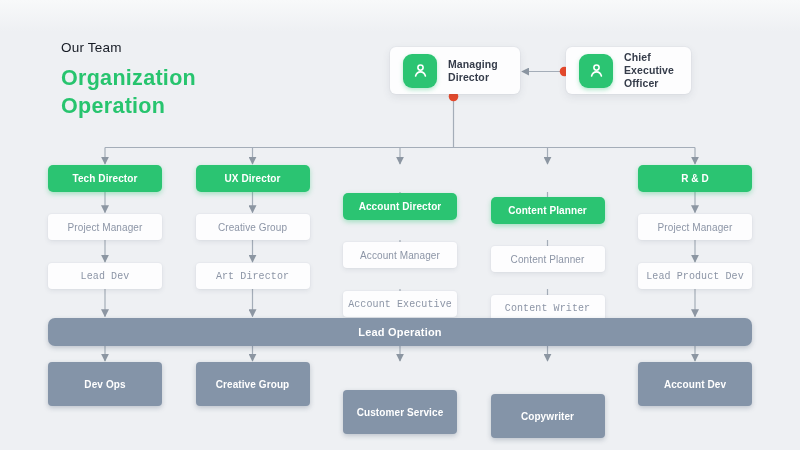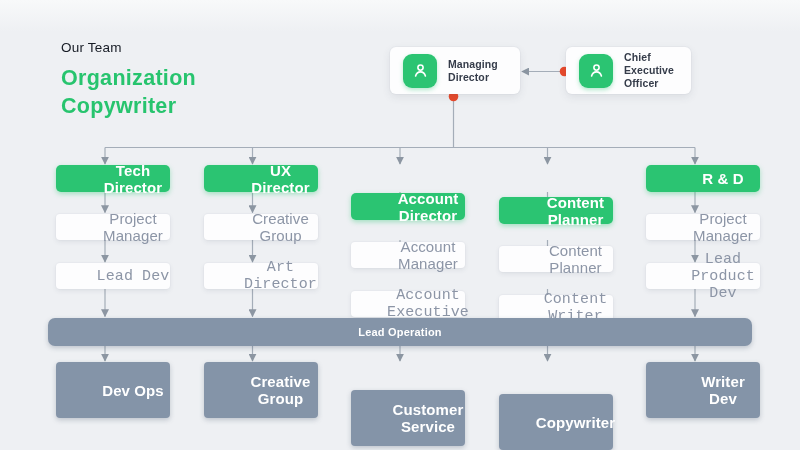--- a/index.html
+++ b/index.html
@@ -30,56 +30,56 @@
   }
   .card-label{
     margin-left:11px;font-size:10.5px;font-weight:bold;color:#353c4a;
     line-height:13px;letter-spacing:.1px;
   }
   
   .col{position:absolute;top:0;width:114px;height:450px;}
   .col.c1{left:48px;} .col.c2{left:195.5px;} .col.c3{left:343px;margin-top:28px;}
   .col.c4{left:490.5px;margin-top:32px;} .col.c5{left:638px;}
   .node{
-    position:absolute;left:8px;width:100%;box-sizing:border-box;
+    position:absolute;left:0;width:100%;box-sizing:border-box;
     display:flex;align-items:center;justify-content:center;text-align:center;
-    font-size:15px;letter-spacing:.1px;padding-left:40px;
+    font-size:10px;letter-spacing:.1px;
   }
   .node.head{
     top:165px;height:27px;background:#2bc472;color:#ffffff;font-weight:bold;
     border-radius:5px;box-shadow:0 2px 5px rgba(43,196,114,.38);
   }
   .node.lvl1{top:214px;}
   .node.lvl2{top:263px;font-family:Liberation Mono, monospace;}
   .node.lvl1,.node.lvl2{
     height:26px;background:#fdfdfe;color:#8c95a6;border-radius:4px;
     box-shadow:0 2px 5px rgba(55,65,90,.09),0 0 0 1px rgba(55,65,90,.02);
   }
   .node.team{
-    top:362px;height:56px;background:#8494a8;color:#ffffff;font-weight:bold;
+    top:362px;height:44px;background:#8494a8;color:#ffffff;font-weight:bold;
     border-radius:4px;box-shadow:0 2px 5px rgba(80,95,115,.30);
   }
   
   .ops-bar{
     position:absolute;left:48px;top:318px;width:704px;height:28px;
     background:#8494a8;border-radius:7px;color:#ffffff;font-weight:bold;
     font-size:11px;letter-spacing:.2px;display:flex;align-items:center;
     justify-content:center;box-shadow:0 2px 5px rgba(80,95,115,.30);
   }
   
   .wires{position:absolute;left:0;top:0;width:800px;height:450px;pointer-events:none;}
 </style>
 </head>
 <body>
 
 <div class="slide">
 
   <div class="title-block">
     <div class="eyebrow">Our Team</div>
-    <h1 class="main-title">Organization Copywriter</h1>
+    <h1 class="main-title">Organization Operation</h1>
   </div>
 
   <svg class="wires" viewBox="0 0 800 450" xmlns="http://www.w3.org/2000/svg">
     <defs>
       <marker id="ah" viewBox="0 0 10 10" refX="9" refY="5" markerWidth="8" markerHeight="8" markerUnits="userSpaceOnUse" orient="auto">
         <path d="M0 0 L10 5 L0 10 Z" fill="#8c96a2"></path>
       </marker>
     </defs>
     <g stroke="#a4adb8" stroke-width="1.2" fill="none">
 
@@ -169,18 +169,18 @@
     <div class="node head">Content Planner</div>
     <div class="node lvl1">Content Planner</div>
     <div class="node team">Copywriter</div>
     <div class="node lvl2">Content Writer</div>
   </div>
 
   <div class="col c5">
     <div class="node head">R &amp; D</div>
     <div class="node lvl1">Project Manager</div>
     <div class="node lvl2">Lead Product Dev</div>
-    <div class="node team">Writer Dev</div>
+    <div class="node team">Account Dev</div>
   </div>
 
   <div class="ops-bar">Lead Operation</div>
 
 </div>
 
 </body></html>

